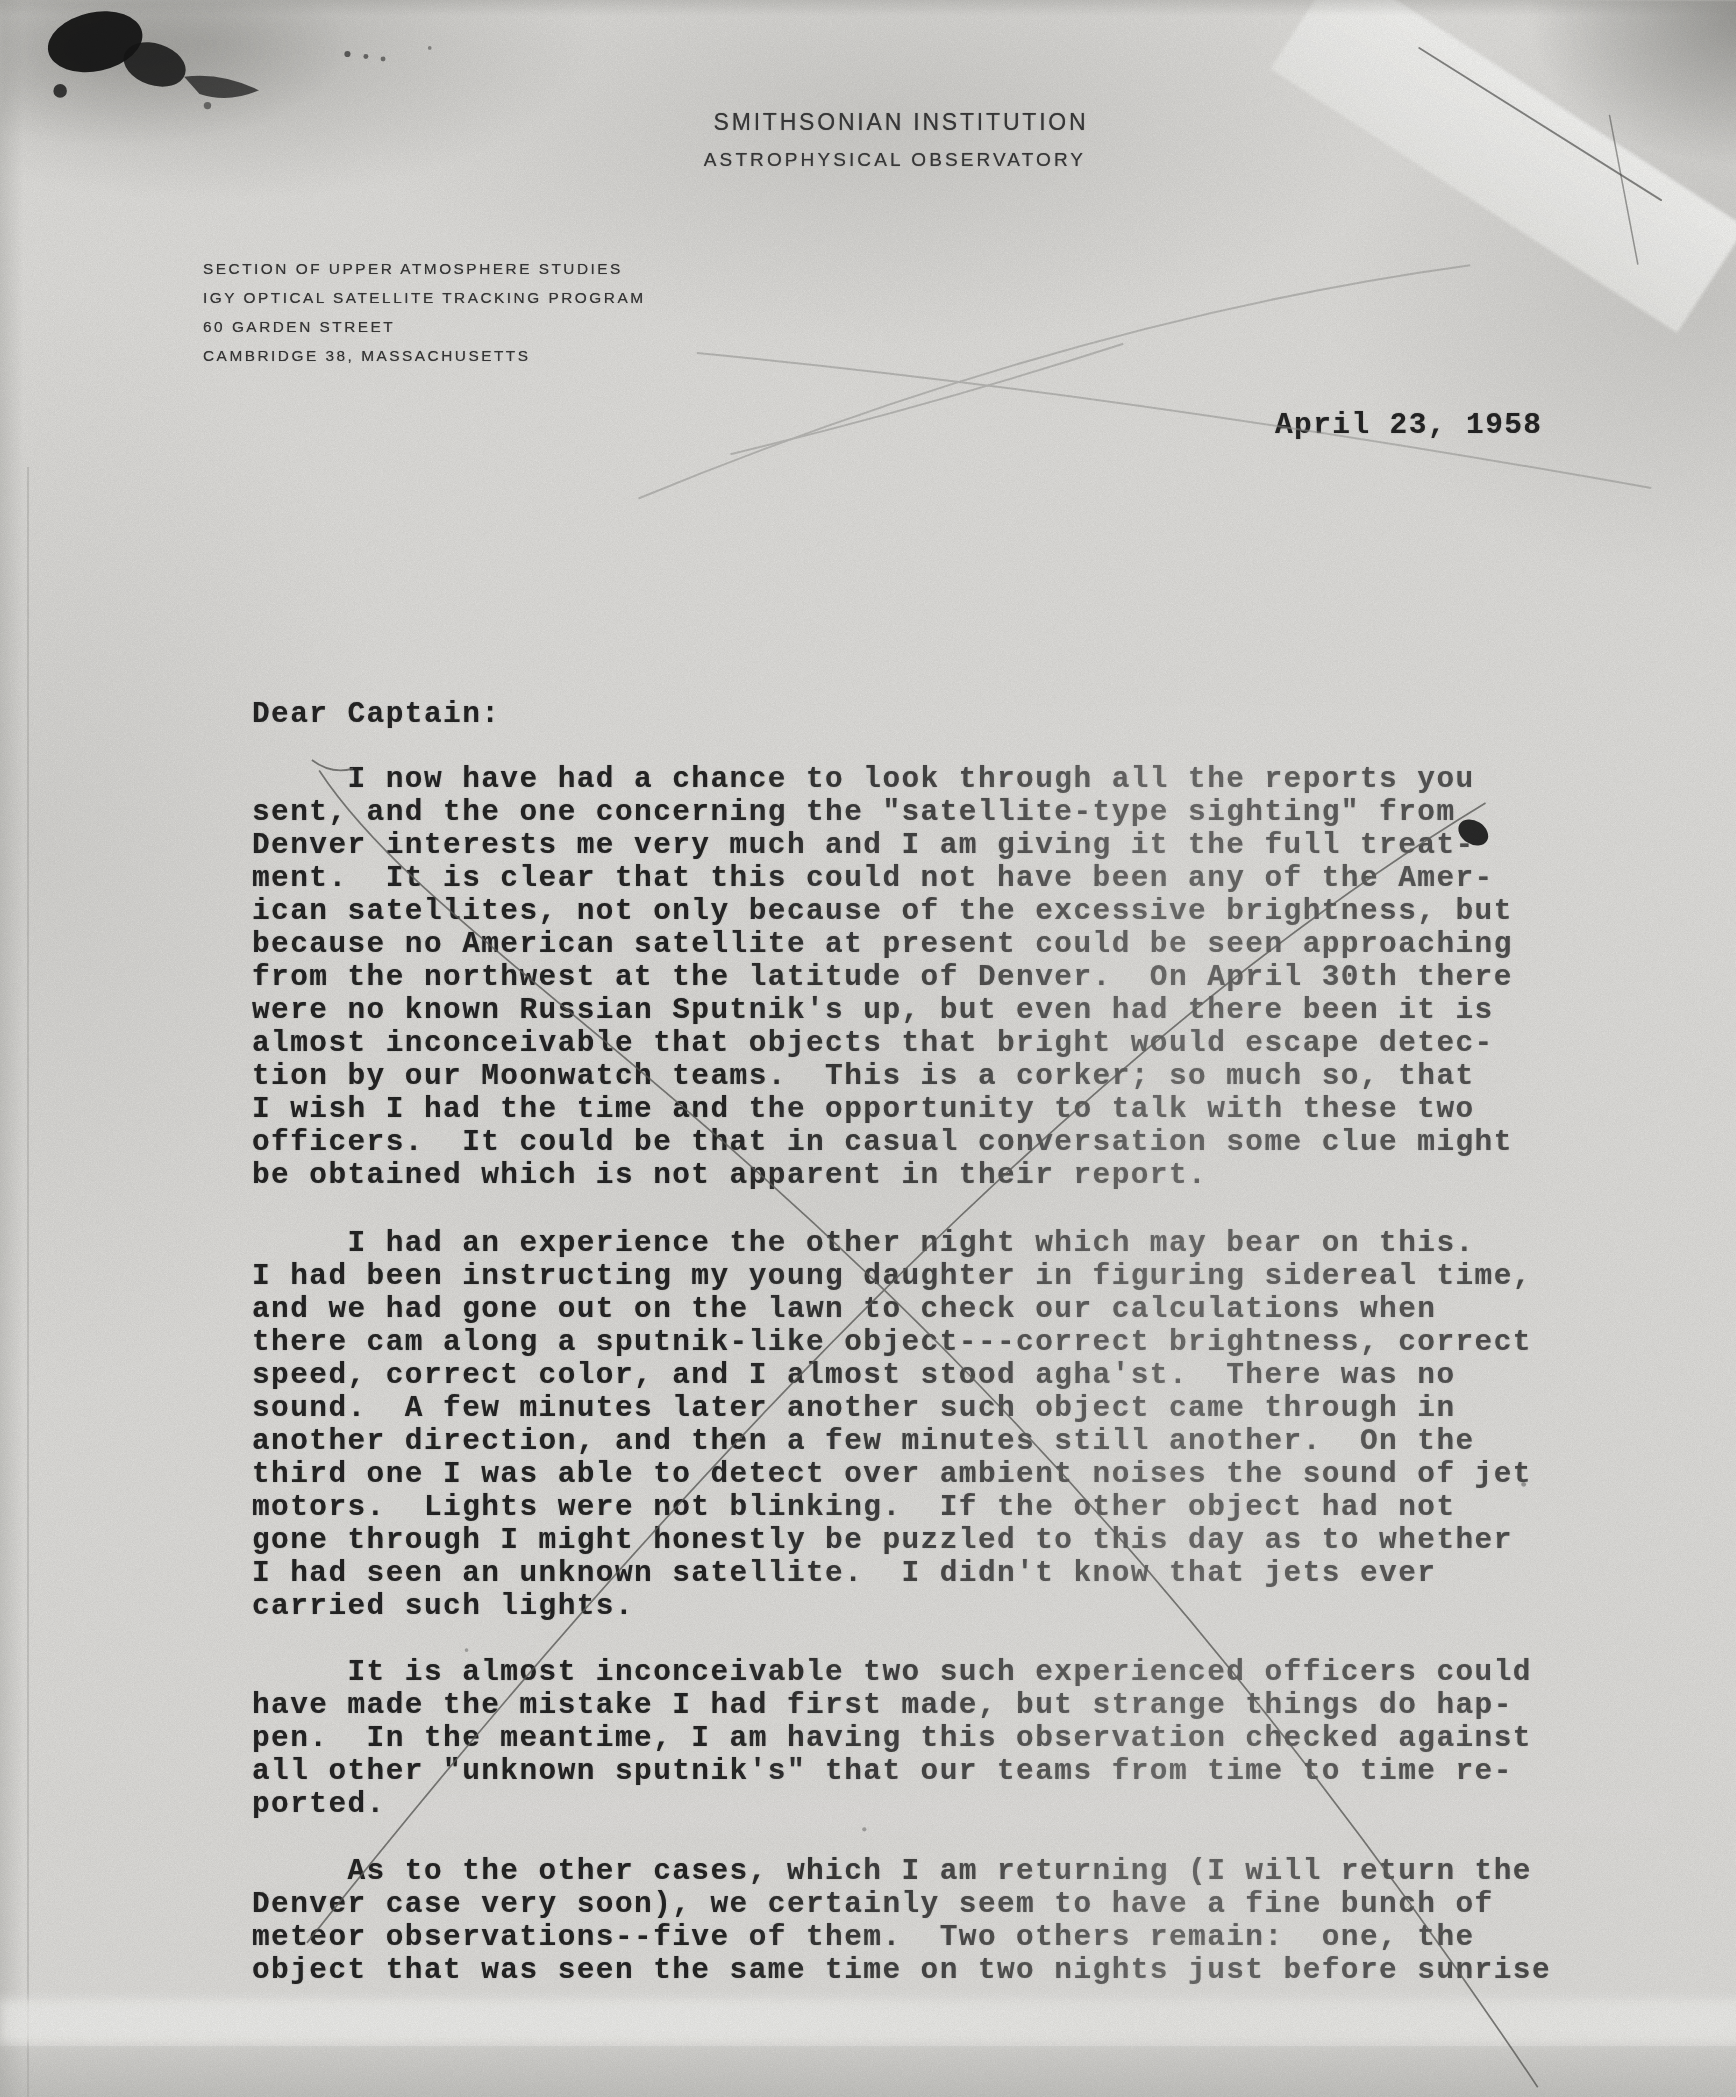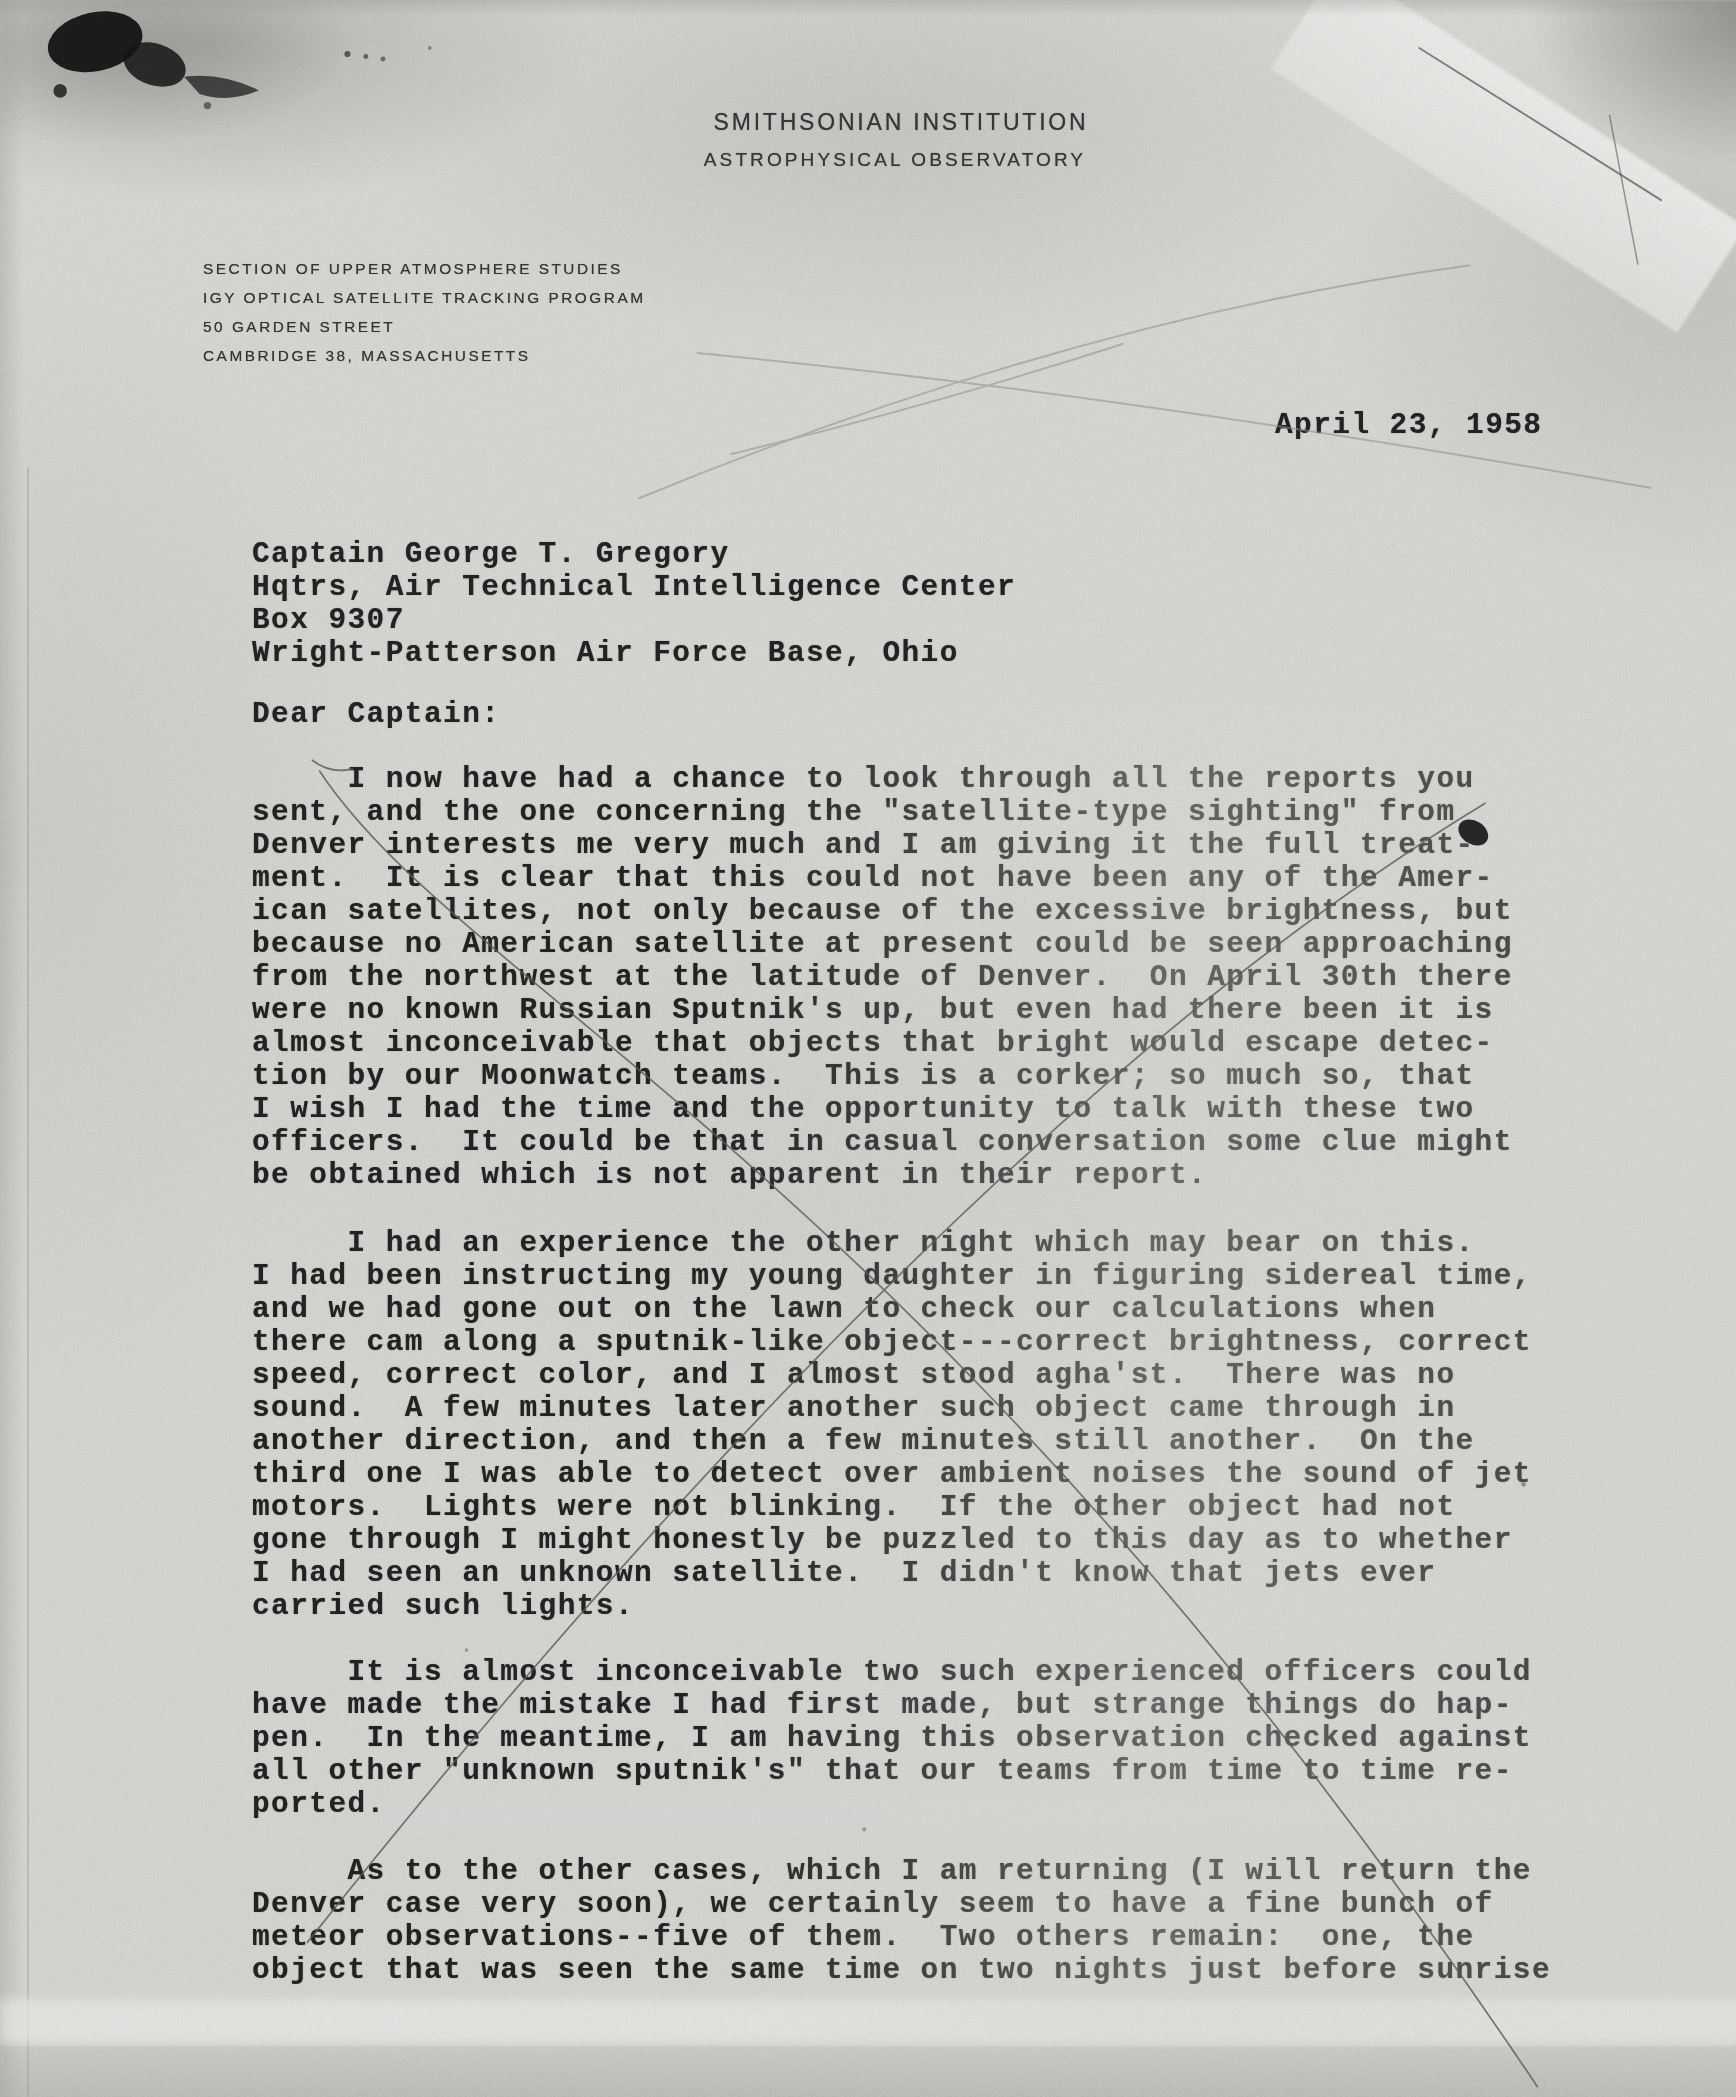--- a/index.html
+++ b/index.html
@@ -78,28 +78,24 @@
   <div class="edge-left-line"></div>
   <div class="edge-right"></div>
   <div class="edge-top"></div>
   <div class="bottom-light"></div>
   <div class="bottom-gray"></div>
 
   <div class="lh-title">SMITHSONIAN INSTITUTION</div>
   <div class="lh-sub">ASTROPHYSICAL OBSERVATORY</div>
   <div class="lh-section">SECTION OF UPPER ATMOSPHERE STUDIES
 IGY OPTICAL SATELLITE TRACKING PROGRAM
-50 GARDEN STREET
+60 GARDEN STREET
 CAMBRIDGE 38, MASSACHUSETTS</div>
 
   <div class="typed date">April 23, 1958</div>
-  <div class="typed recipient">Captain George T. Gregory
-Hqtrs, Air Technical Intelligence Center
-Box 9307
-Wright-Patterson Air Force Base, Ohio</div>
   <div class="typed salutation">Dear Captain:</div>
 
   <div class="typed p1">     I now have had a chance to look through all the reports you
 sent, and the one concerning the "satellite-type sighting" from
 Denver interests me very much and I am giving it the full treat-
 ment.  It is clear that this could not have been any of the Amer-
 ican satellites, not only because of the excessive brightness, but
 because no American satellite at present could be seen approaching
 from the northwest at the latitude of Denver.  On April 30th there
 were no known Russian Sputnik's up, but even had there been it is

